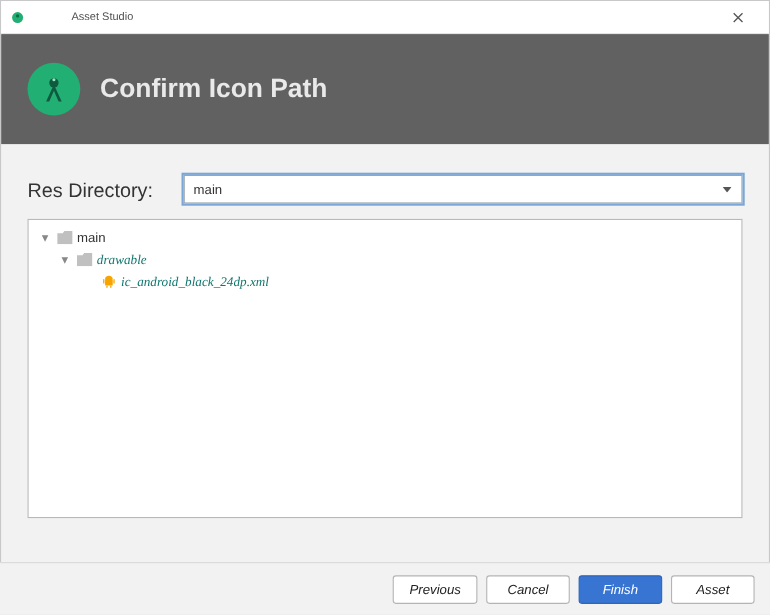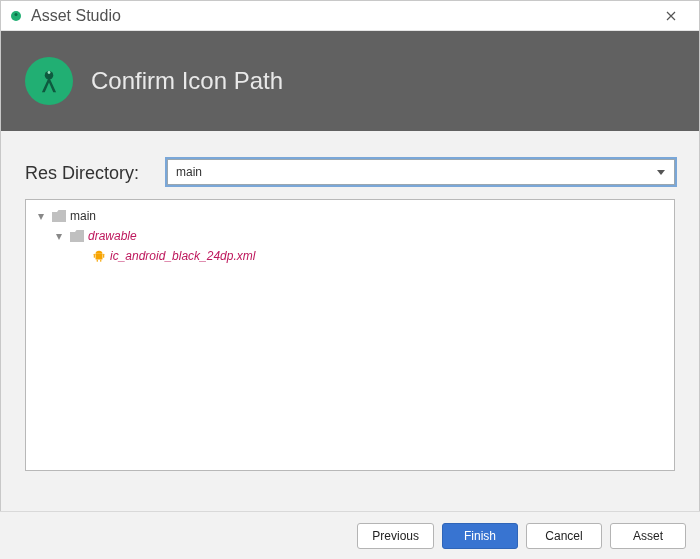--- a/index.html
+++ b/index.html
@@ -19,42 +19,42 @@
       border-bottom: 1px solid #e4e4e4;
       display: flex;
       align-items: center;
       padding: 0 8px;
     }
     .titlebar .app-icon {
       width: 14px; height: 14px;
       display: inline-flex; align-items: center; justify-content: center;
       margin-right: 8px;
     }
-    .titlebar .app-title { color: #515151; font-size: 16px; }
+    .titlebar .app-title { color: #515151; font-size: 10px; margin-left: 34px; }
     .titlebar .spacer { flex: 1; }
     .titlebar .close-icon { width: 40px; height: 30px; display: flex; align-items: center; justify-content: center; color: #555; }
     
     .header {
       background: #616161;
       height: 100px;
       display: flex;
       align-items: center;
       padding: 0 24px;
       gap: 18px;
     }
     .header .big-icon {
       width: 48px; height: 48px;
       background: #21af73;
       border-radius: 50%;
       display: flex; align-items: center; justify-content: center;
       position: relative;
     }
     .header h1 {
       color: #e9e9e9;
-      font-weight: 400;
+      font-weight: 700;
       font-size: 24px;
     }
     
     .content {
       padding: 28px 24px 10px 24px;
     }
     .row {
       display: flex;
       align-items: flex-start;
       margin-bottom: 14px;
@@ -100,33 +100,34 @@
       overflow: auto;
     }
     .tree-node { display: flex; align-items: center; height: 20px; white-space: nowrap; }
     .tree-node .toggle { width: 14px; text-align:center; color:#888; display:inline-block; }
     .tree-node .folder-icon { color:#b0b0b0; margin: 0 4px; display:inline-flex; }
     .tree-node .label { }
     .tree-node .file-icon { margin: 0 4px; display:inline-flex; }
     .indent-0 { padding-left: 4px; }
     .indent-1 { padding-left: 22px; }
     .indent-2 { padding-left: 44px; }
-    .italic { font-style: italic; color: #be185d; }
+    .italic { font-style: italic; color: #0f766e; font-family: Liberation Serif, serif; }
     
     .footer {
       position: absolute;
       bottom: 0; left: 0; right: 0;
       height: 48px;
       background: #f2f2f2;
       border-top: 1px solid #d9d9d9;
       display: flex;
       justify-content: flex-end;
       align-items: center;
       padding: 0 14px;
       gap: 8px;
+      font-style: italic;
     }
     .btn {
       height: 26px;
       min-width: 76px;
       padding: 0 14px;
       background: #ffffff;
       border: 1px solid #b4b4b4;
       border-radius: 3px;
       font-size: 12px;
       color: #222;
@@ -229,16 +230,16 @@
         <span class="label italic">ic_android_black_24dp.xml</span>
       </div>
 
     </div>
   </div>
 
 </div>
 
 <div class="footer">
   <div class="btn">Previous</div>
+  <div class="btn">Cancel</div>
   <div class="btn primary">Finish</div>
-  <div class="btn">Cancel</div>
   <div class="btn">Asset</div>
 </div>
 
 </body></html>

